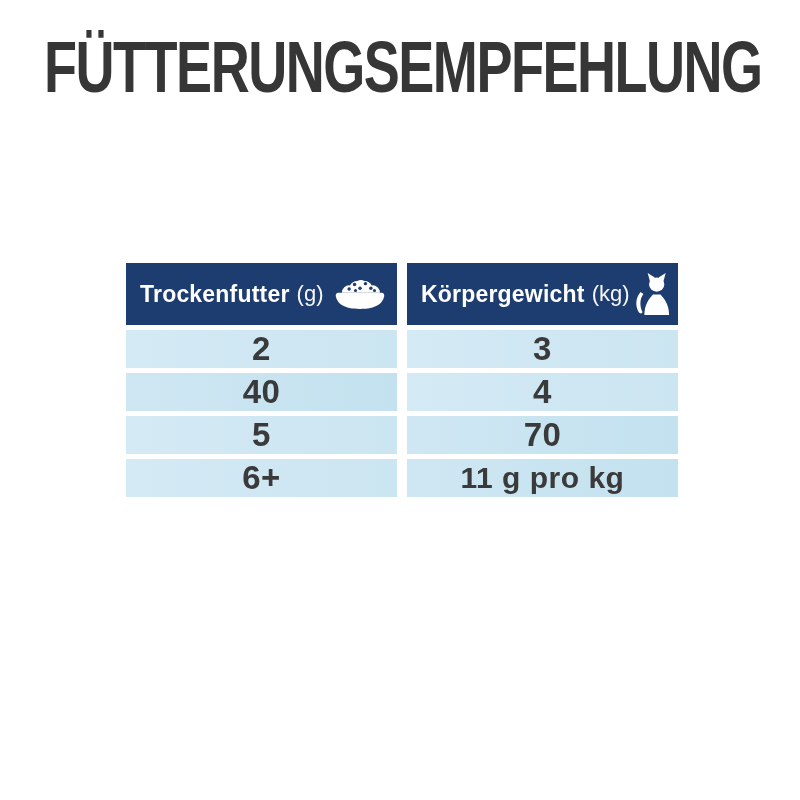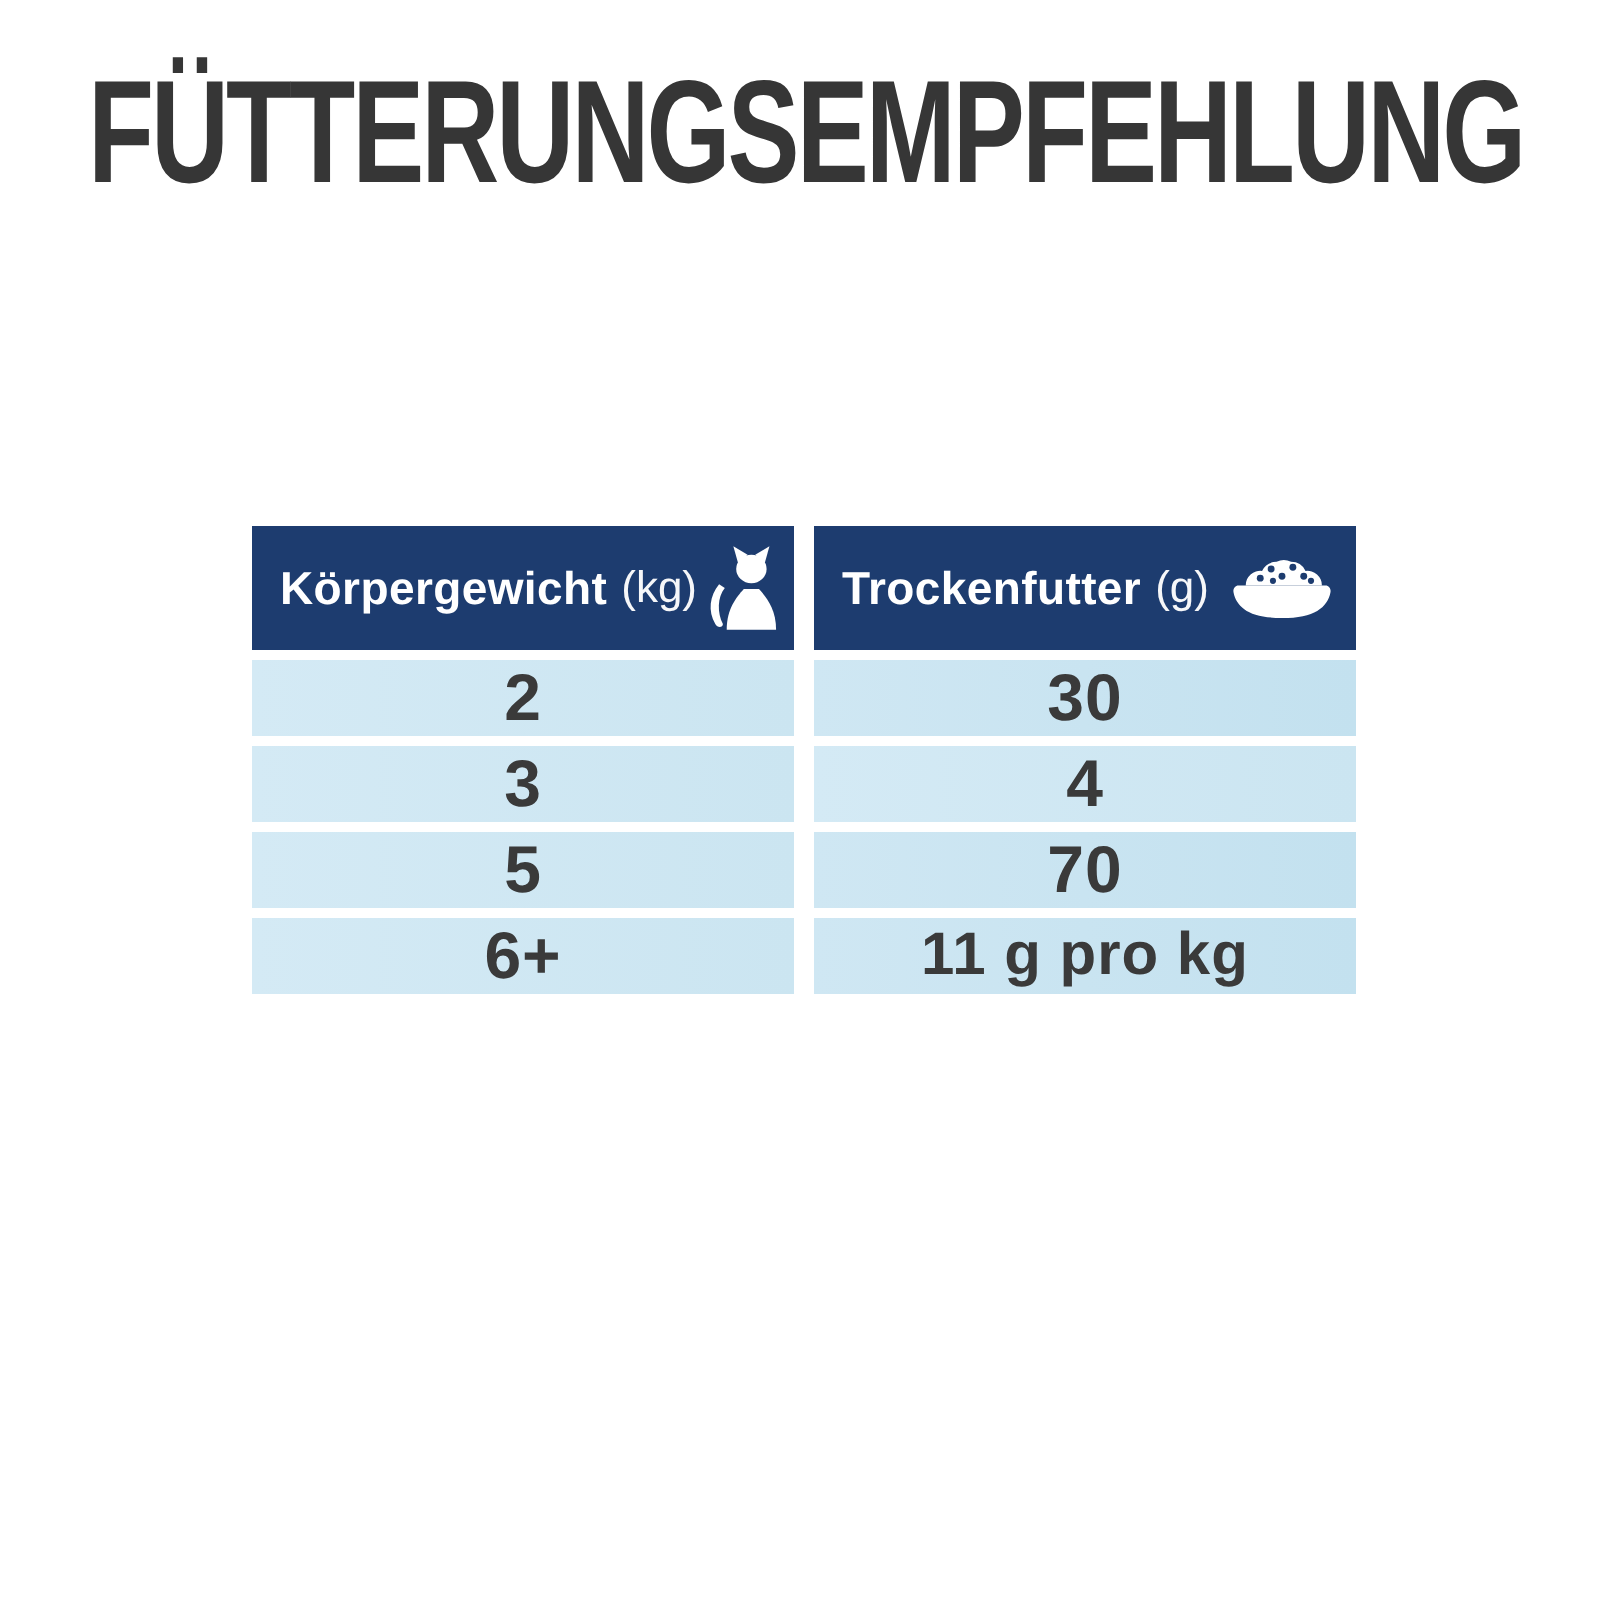--- a/index.html
+++ b/index.html
@@ -50,59 +50,59 @@
 </head>
 <body>
 
 <div class="canvas">
 
   <div class="title">FÜTTERUNGSEMPFEHLUNG</div>
 
   <div class="table">
 
     <div class="hcell">
-      <span class="hlabel">Körpergewicht</span>
-      <span class="hunit">(kg)</span>
-      <span class="hicon">
-        <svg width="38" height="44" viewBox="0 0 40 46" aria-hidden="true">
-          <g fill="#ffffff">
-            <path d="M9,21 C4,27 3,35 7,42 C8,44 11,44 11,42 C8,36 8,28 12,23 Z"></path>
-            <ellipse cx="26" cy="13" rx="8" ry="7.5"></ellipse>
-            <polygon points="19,10 16.5,1 24,5.5"></polygon>
-            <polygon points="33,10 35.5,1 28,5.5"></polygon>
-            <path d="M13,45 C13,34 18,28 22,23.5 L30,23.5 C34,28 39,34 39,45 Z"></path>
-          </g>
-        </svg>
-      </span>
-    </div>
-
-    <div class="hcell">
       <span class="hlabel">Trockenfutter</span>
       <span class="hunit">(g)</span>
       <span class="hicon">
         <svg width="58" height="37" viewBox="0 0 64 40" aria-hidden="true">
           <path fill="#ffffff" d="M12,18 a8,8 0 0 1 9,-8 a9,9 0 0 1 8,-5 a9,9 0 0 1 8,0 a9,9 0 0 1 8,5 a8,8 0 0 1 9,8 Z"></path>
           <path fill="#ffffff" d="M8,18 L56,18 C58,18 59.2,20 58.7,22 C57,30 50,36 32,36 C14,36 7,30 5.3,22 C4.8,20 6,18 8,18 Z"></path>
           <g fill="var(--navy)">
             <circle cx="20" cy="14" r="1.9"></circle>
             <circle cx="26" cy="9" r="1.9"></circle>
             <circle cx="32" cy="13" r="1.9"></circle>
             <circle cx="38" cy="8" r="1.9"></circle>
             <circle cx="44" cy="13" r="1.9"></circle>
             <circle cx="48" cy="15.5" r="1.7"></circle>
             <circle cx="27" cy="15.5" r="1.7"></circle>
           </g>
         </svg>
       </span>
     </div>
 
+    <div class="hcell">
+      <span class="hlabel">Körpergewicht</span>
+      <span class="hunit">(kg)</span>
+      <span class="hicon">
+        <svg width="38" height="44" viewBox="0 0 40 46" aria-hidden="true">
+          <g fill="#ffffff">
+            <path d="M9,21 C4,27 3,35 7,42 C8,44 11,44 11,42 C8,36 8,28 12,23 Z"></path>
+            <ellipse cx="26" cy="13" rx="8" ry="7.5"></ellipse>
+            <polygon points="19,10 16.5,1 24,5.5"></polygon>
+            <polygon points="33,10 35.5,1 28,5.5"></polygon>
+            <path d="M13,45 C13,34 18,28 22,23.5 L30,23.5 C34,28 39,34 39,45 Z"></path>
+          </g>
+        </svg>
+      </span>
+    </div>
+
     <div class="cell left">2</div>
-    <div class="cell right">30</div>
 
     <div class="cell left">3</div>
+    <div class="cell right">40</div>
 
     <div class="cell left">4</div>
 
     <div class="cell left">5</div>
     <div class="cell right">70</div>
 
     <div class="cell left">6+</div>
     <div class="cell right wide-text">11 g pro kg</div>
 
   </div>

